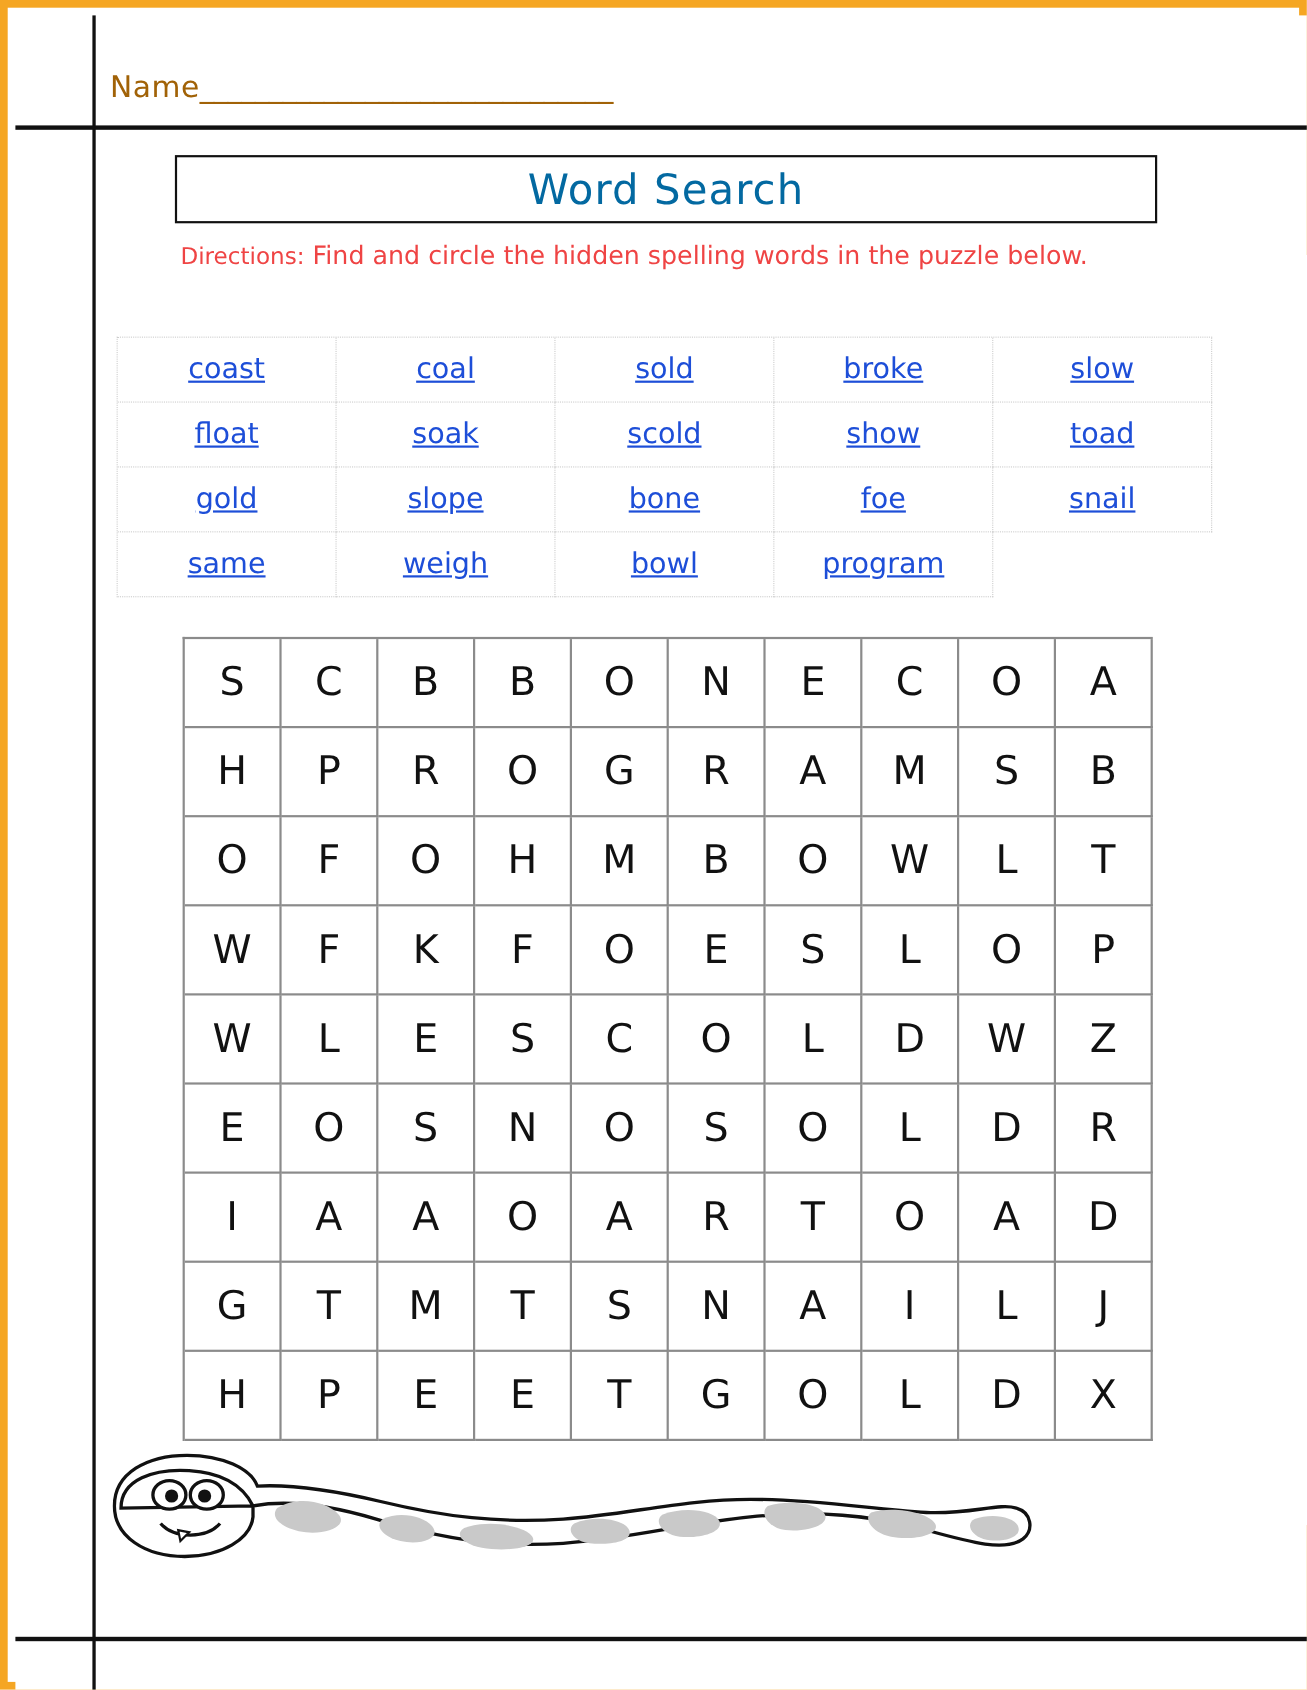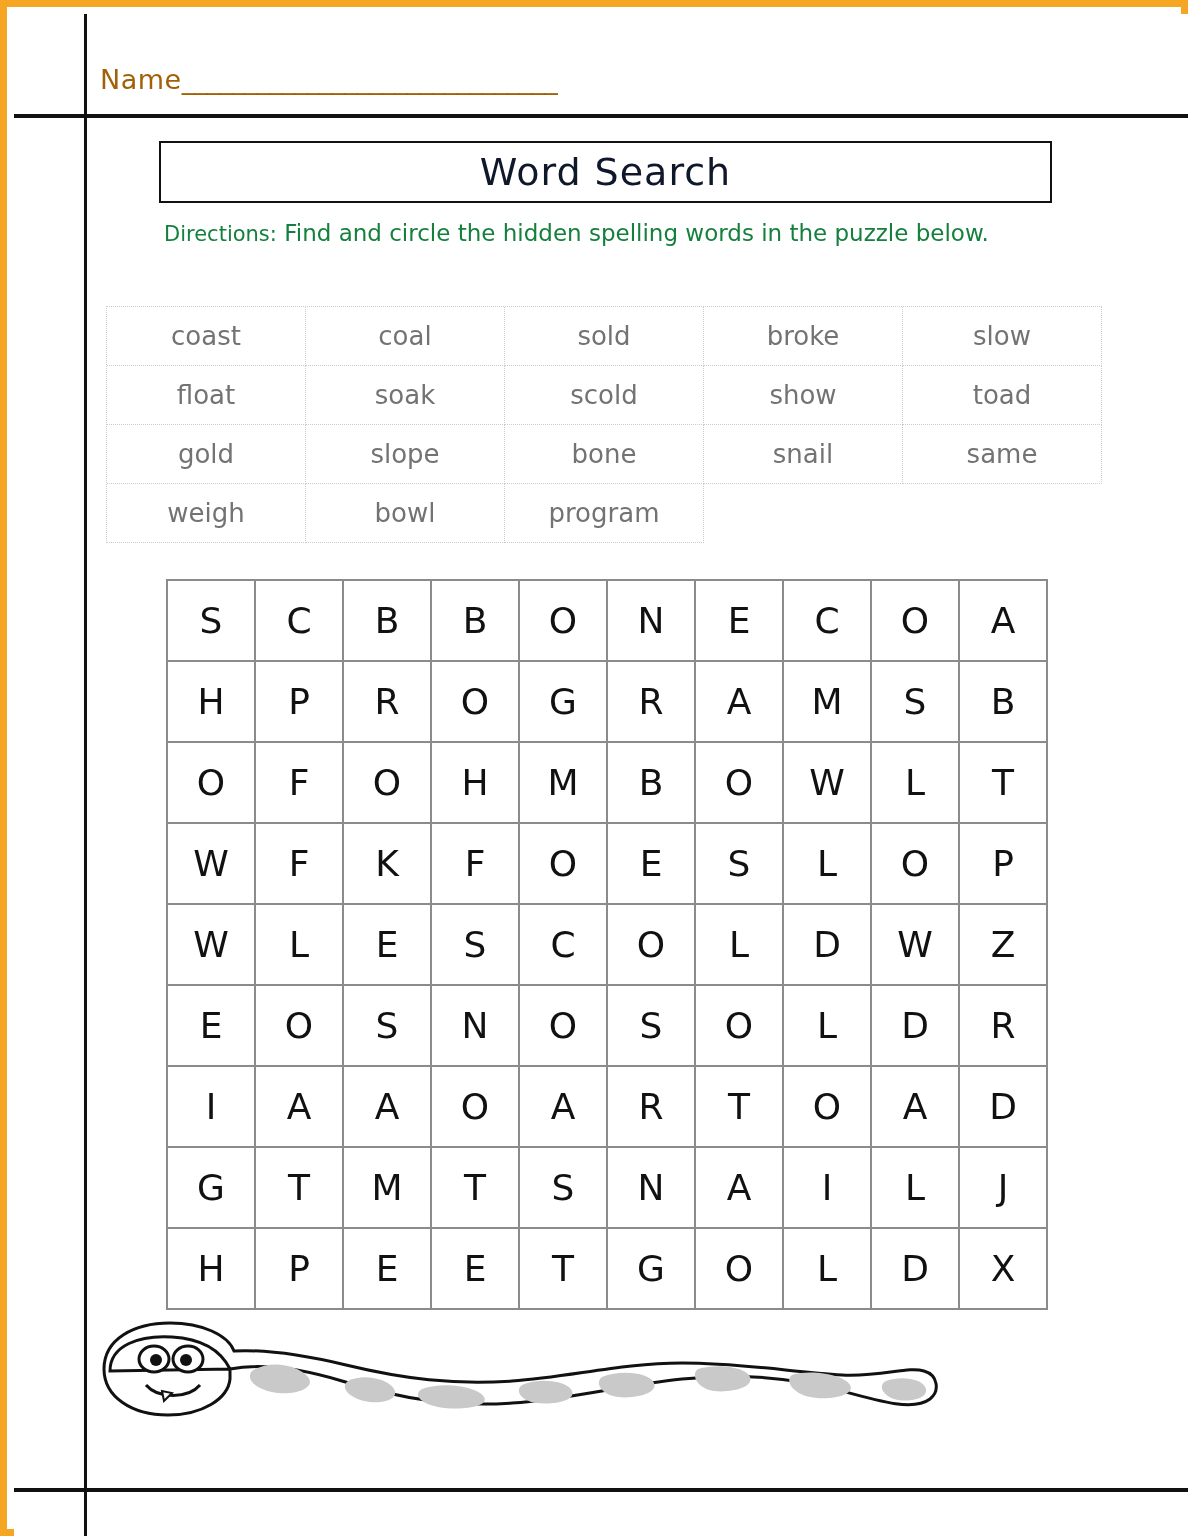--- a/index.html
+++ b/index.html
@@ -75,29 +75,29 @@
     height: 62px;
     border: 2px solid #111;
     box-sizing: border-box;
     display: flex;
     align-items: center;
     justify-content: center;
   }
   .title-box .title {
     font-size: 38px;
     letter-spacing: 1px;
-    color: #0f172a;
+    color: #0369a1;
   }
   .directions {
     position: absolute;
     left: 150px;
     top: 206px;
     width: 900px;
     font-size: 23px;
-    color: #15803d;
+    color: #ef4444;
     white-space: nowrap;
   }
   .directions .lbl {
     font-size: 21px;
   }
   
   .wordlist {
     position: absolute;
     left: 92px;
     top: 292px;
@@ -108,21 +108,22 @@
     border-top: 1px dotted #cccccc;
     border-left: 1px dotted #cccccc;
   }
   .wordlist .cell {
     border-right: 1px dotted #cccccc;
     border-bottom: 1px dotted #cccccc;
     display: flex;
     align-items: center;
     justify-content: center;
     font-size: 26px;
-    color: #737373;
+    color: #1d4ed8;
+    text-decoration: underline;
   }
   
   .puzzle {
     position: absolute;
     left: 152px;
     top: 565px;
     width: 880px;
     display: grid;
     grid-template-columns: repeat(10, 88px);
     grid-auto-rows: 81px;
@@ -179,20 +180,21 @@
         <div class="cell">broke</div>
         <div class="cell">slow</div>
         <div class="cell">float</div>
         <div class="cell">soak</div>
         <div class="cell">scold</div>
         <div class="cell">show</div>
         <div class="cell">toad</div>
         <div class="cell">gold</div>
         <div class="cell">slope</div>
         <div class="cell">bone</div>
+        <div class="cell">foe</div>
         <div class="cell">snail</div>
         <div class="cell">same</div>
         <div class="cell">weigh</div>
         <div class="cell">bowl</div>
         <div class="cell">program</div>
       </div>
 
     <div class="puzzle" id="puzzle">
         <div class="pcell">S</div>
         <div class="pcell">C</div>

